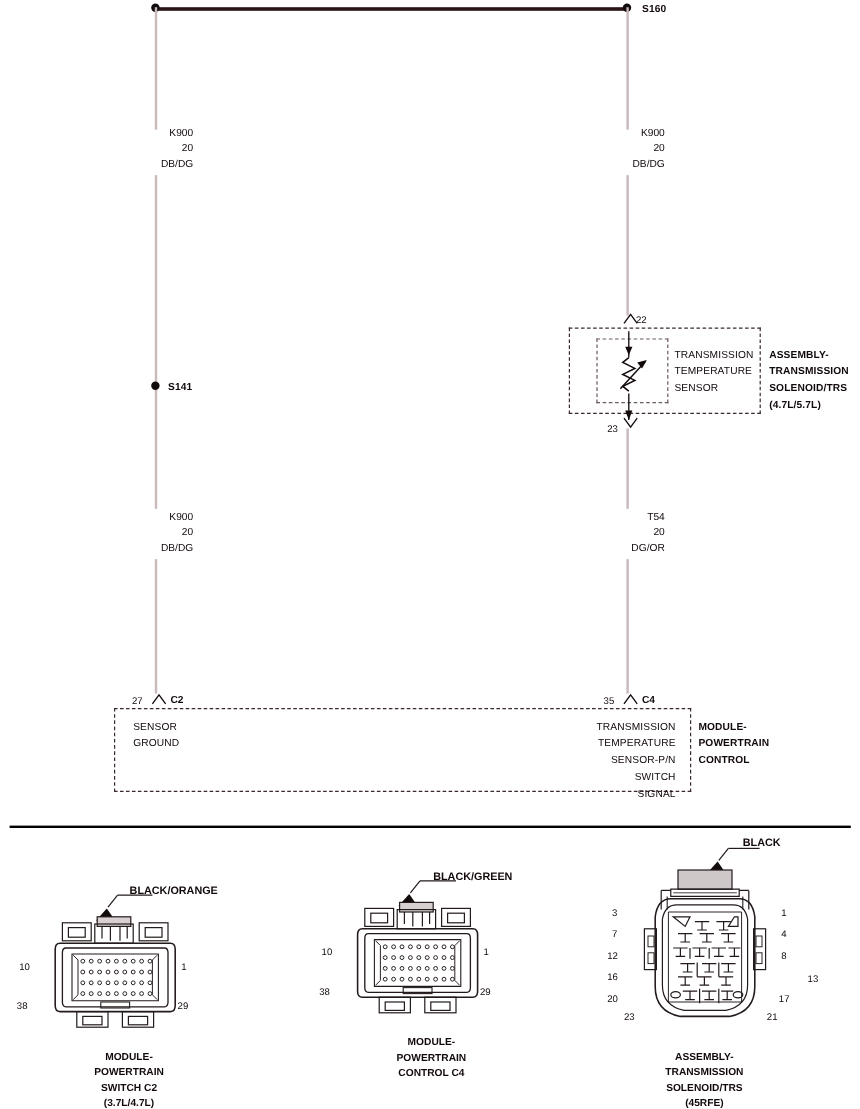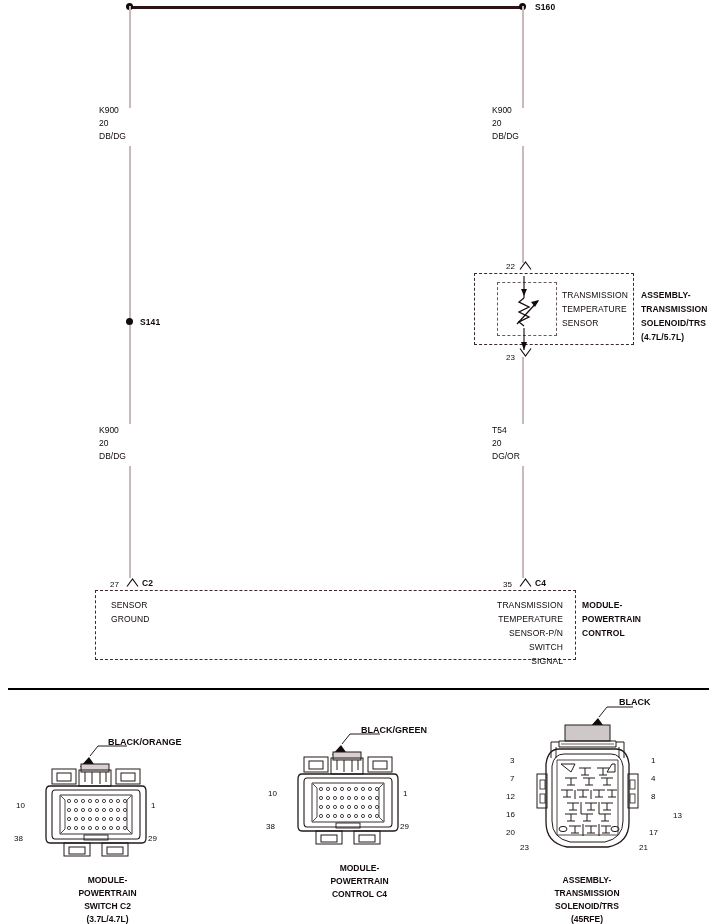--- a/index.html
+++ b/index.html
@@ -52,21 +52,21 @@
     white-space: nowrap;
     letter-spacing: 0.1px;
   }
   .lbl-b {
     font-weight: bold;
   }
   .wirecode {
     position: absolute;
     font-size: 8.5px;
     line-height: 13px;
-    text-align: left;
+    text-align: right;
     color: #12090a;
     white-space: nowrap;
   }
   .pinnum {
     position: absolute;
     font-size: 8px;
     color: #12090a;
     white-space: nowrap;
   }
   .connid {
@@ -168,21 +168,21 @@
     <div class="vwire" style="left:522px;top:6px;height:102px;"></div>
 
     <div class="wirecode" style="left:492px;top:104px;width:62px;">
       <div>K900</div>
       <div>20</div>
       <div>DB/DG</div>
     </div>
 
     <div class="vwire" style="left:522px;top:146px;height:117px;"></div>
 
-    <div class="pinnum" style="left:506px;top:262px;">22</div>
+    <div class="pinnum" style="left:530px;top:262px;">22</div>
     <svg class="caret" style="left:519px;top:261px;" viewBox="0 0 13 9">
       <polyline points="1,8.5 6.5,1 12,8.5" fill="none" stroke="#12090a" stroke-width="1.1"></polyline>
     </svg>
 
     <div class="dashbox" style="left:474px;top:273px;width:160px;height:72px;"></div>
 
     <div class="thin-dash" style="left:497px;top:282px;width:60px;height:54px;"></div>
 
     <svg class="abs" style="left:497px;top:276px;width:62px;height:74px;" viewBox="0 0 62 74">
 

